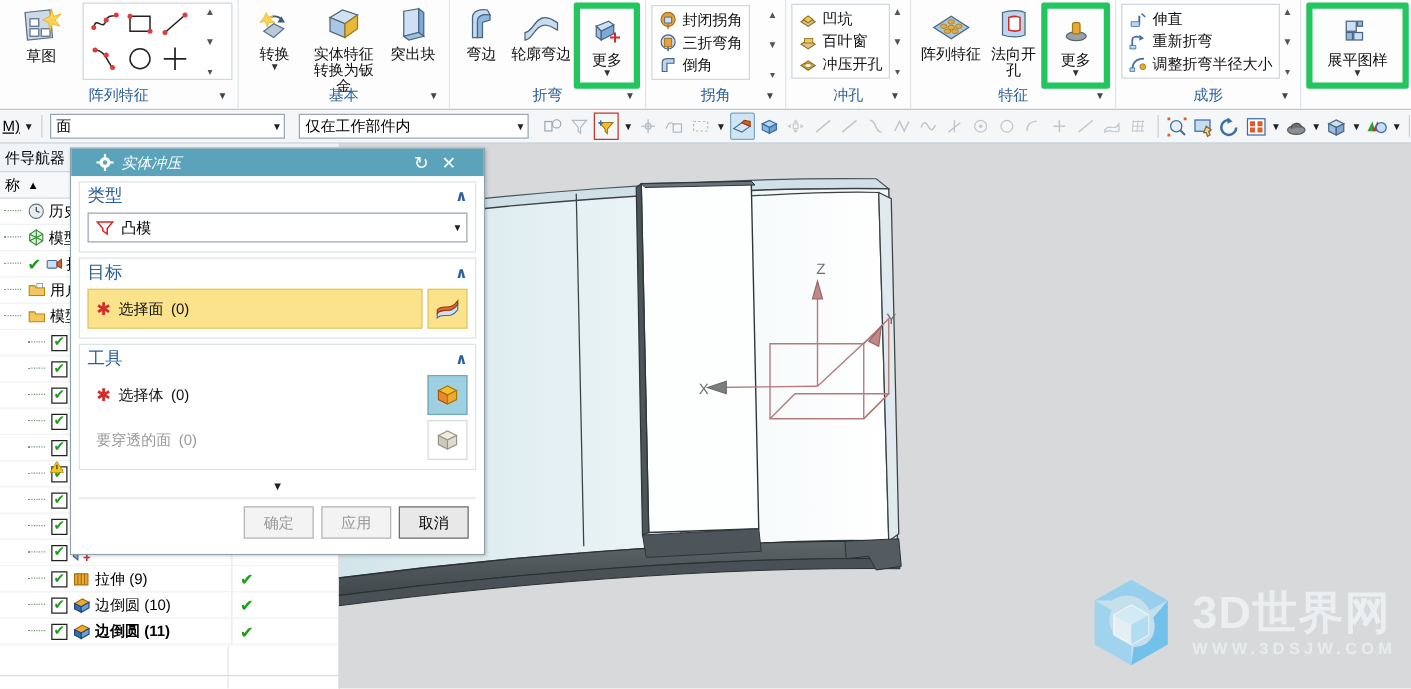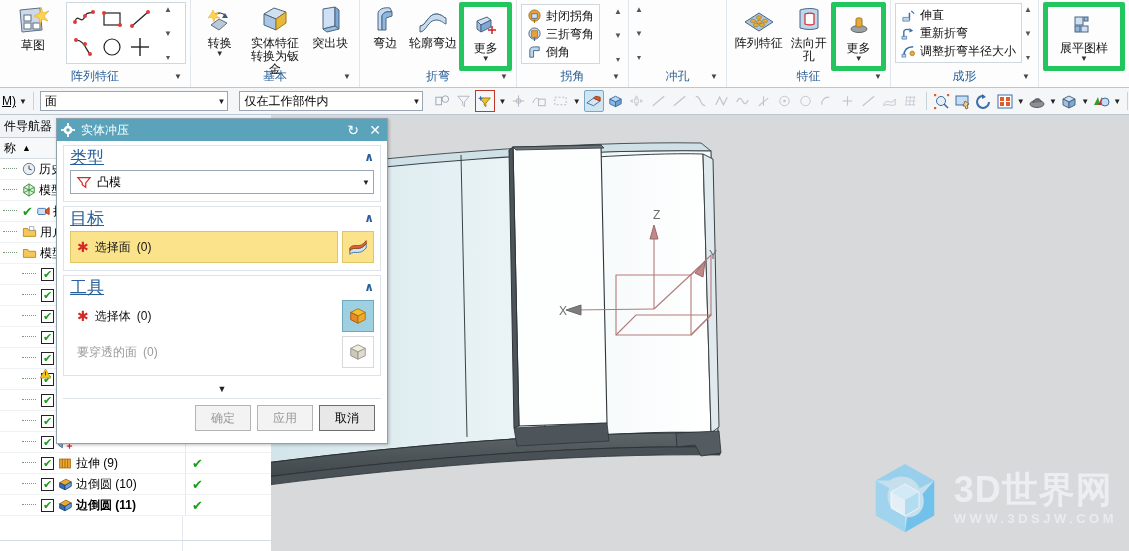--- a/index.html
+++ b/index.html
@@ -80,27 +80,27 @@
   .viewport{position:absolute;left:271px;top:115px;width:858px;height:436px;
             background:#d7d9da;overflow:hidden;}
   .wmark{position:absolute;right:12px;bottom:14px;display:flex;align-items:center;gap:10px;opacity:.92;}
   .wm-text{display:flex;flex-direction:column;line-height:1;}
   .wm-t1{font-size:36px;font-weight:bold;color:#edf1f3;letter-spacing:1px;}
   .wm-t2{font-size:13px;font-weight:bold;color:#e9eef1;letter-spacing:3.5px;margin-top:4px;}
 
   
   .dlg{position:absolute;left:56px;top:118px;width:330px;background:#fff;
        border:1px solid #8fa3ae;box-shadow:1px 1px 3px rgba(0,0,0,.25);}
-  .dlg-tb{height:22px;background:#5aa3bb;display:flex;align-items:center;padding:0 4px;gap:6px;}
+  .dlg-tb{height:22px;background:#5aa3bb;display:flex;align-items:center;padding:0 20px;gap:6px;font-style:italic;}
   .dlg-tb .ttl{color:#fff;font-size:12px;flex:1;}
   .dlg-tb .tbtn{color:#fff;font-size:14px;width:16px;text-align:center;line-height:14px;}
   .dlg-body{background:#fff;padding:4px 6px 6px;}
   .sect{border:1px solid #dde4e9;background:#fff;margin-bottom:4px;}
   .sect-h{height:22px;display:flex;align-items:center;padding:0 6px;}
-  .sect-h .st{flex:1;color:#2a6099;font-size:17px;text-decoration:underline;}
+  .sect-h .st{flex:1;color:#2a6099;font-size:14px;}
   .sect-h .sc{color:#2a6099;font-size:12px;font-weight:bold;}
   .sect-b{padding:2px 6px 7px;}
   .dd-field{height:22px;border:1px solid #9aa7b2;background:#fff;display:flex;align-items:center;
             padding:0 3px 0 5px;gap:5px;}
   .dd-field .dv{flex:1;font-size:12px;}
   .dd-field .da{font-size:8px;color:#222;}
   .selrow{display:flex;align-items:center;gap:4px;}
   .selbar{flex:1;height:30px;background:#fbe38b;border:1px solid #e0c765;display:flex;align-items:center;
           padding-left:6px;gap:6px;}
   .selbar.plain{background:#fff;border:1px solid transparent;}
@@ -311,20 +311,43 @@
         </div>
       </div>
       <div class="rg-title">
         <span>拐角</span>
         <span class="dd">▼</span>
       </div>
     </div>
 
     <div class="rgroup" style="width:105px;">
       <div class="rg-body" style="align-items:center;">
+        <div class="listgrp">
+          <div class="listrow">
+            <svg width="15" height="15" viewBox="0 0 16 16">
+              <polygon points="2,10 8,6 14,10 8,14" fill="#d9c28a" stroke="#8a6f2a"></polygon>
+              <polygon points="4,8 8,5 12,8 8,11" fill="#f0c84a" stroke="#8a6f2a"></polygon>
+            </svg>
+            <span class="lt">凹坑</span>
+          </div>
+          <div class="listrow">
+            <svg width="15" height="15" viewBox="0 0 16 16">
+              <polygon points="2,10 8,6 14,10 8,14" fill="#d9c28a" stroke="#8a6f2a"></polygon>
+              <rect x="5" y="5" width="7" height="4" fill="#f0c84a" stroke="#8a6f2a" stroke-width=".7"></rect>
+            </svg>
+            <span class="lt">百叶窗</span>
+          </div>
+          <div class="listrow">
+            <svg width="15" height="15" viewBox="0 0 16 16">
+              <polygon points="2,9 8,5 14,9 8,13" fill="#e0a83c" stroke="#8a6f2a"></polygon>
+              <ellipse cx="8" cy="9" rx="3" ry="1.8" fill="#fff7dd" stroke="#8a6f2a" stroke-width=".7"></ellipse>
+            </svg>
+            <span class="lt">冲压开孔</span>
+          </div>
+        </div>
         <div class="spin">
           <span>▲</span>
             <span>▼</span>
             <span>▾</span>
         </div>
       </div>
       <div class="rg-title">
         <span>冲孔</span>
         <span class="dd">▼</span>
       </div>

